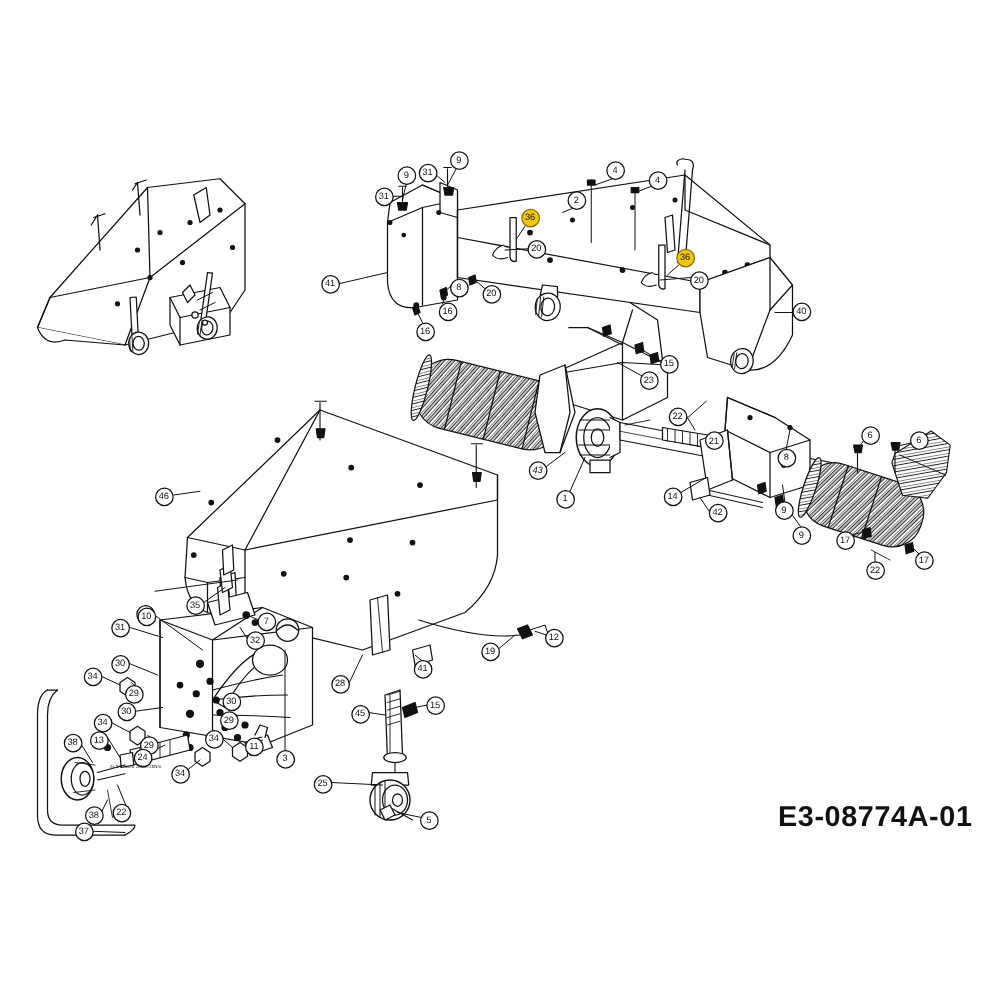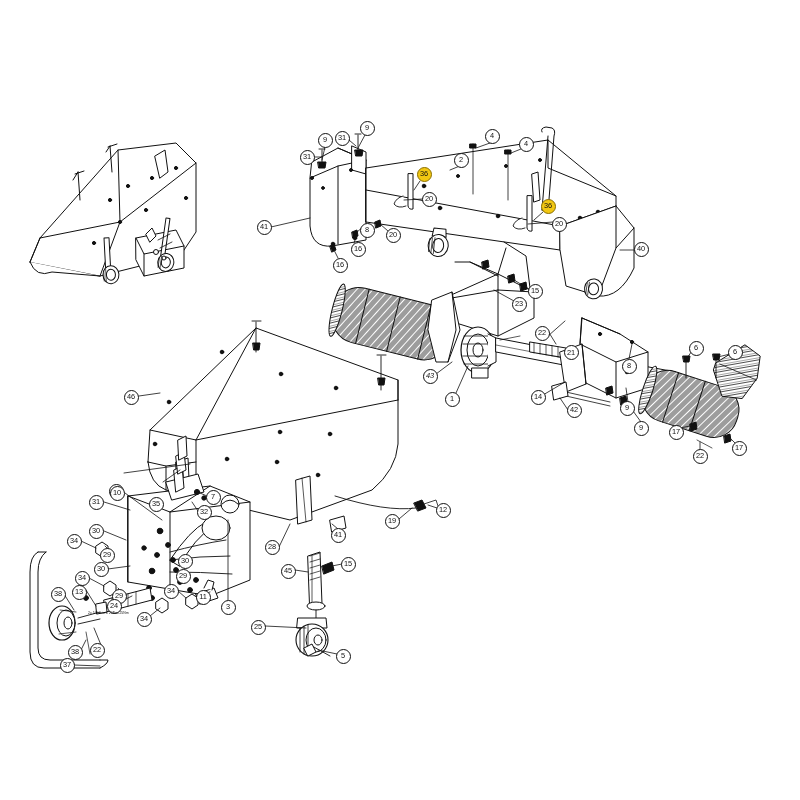--- a/index.html
+++ b/index.html
@@ -504,21 +504,21 @@
       <div class="callout" style="left: 629px; top: 366px;">8</div>
       <div class="callout" style="left: 627px; top: 408px;">9</div>
       <div class="callout" style="left: 641px; top: 428px;">9</div>
       <div class="callout" style="left: 696px; top: 348px;">6</div>
       <div class="callout" style="left: 735px; top: 352px;">6</div>
       <div class="callout" style="left: 676px; top: 432px;">17</div>
       <div class="callout" style="left: 739px; top: 448px;">17</div>
       <div class="callout" style="left: 700px; top: 456px;">22</div>
       <div class="callout" style="left: 131px; top: 397px;">46</div>
       <div class="callout" style="left: 116px; top: 473px; margin-top: 11px;">44</div>
-      <div class="callout" style="left: 156px; top: 504px;">35</div>
+      <div class="callout" style="left: 156px; top: 484px;">35</div>
       <div class="callout" style="left: 117px; top: 493px;">10</div>
       <div class="callout" style="left: 96px; top: 502px;">31</div>
       <div class="callout" style="left: 213px; top: 497px;">7</div>
       <div class="callout" style="left: 204px; top: 512px;">32</div>
       <div class="callout" style="left: 96px; top: 531px;">30</div>
       <div class="callout" style="left: 74px; top: 541px;">34</div>
       <div class="callout" style="left: 107px; top: 555px;">29</div>
       <div class="callout" style="left: 101px; top: 569px;">30</div>
       <div class="callout" style="left: 82px; top: 578px;">34</div>
       <div class="callout" style="left: 79px; top: 592px;">13</div>
@@ -539,13 +539,14 @@
       <div class="callout" style="left: 392px; top: 521px;">19</div>
       <div class="callout" style="left: 443px; top: 510px;">12</div>
       <div class="callout" style="left: 348px; top: 564px;">15</div>
       <div class="callout" style="left: 288px; top: 571px;">45</div>
       <div class="callout" style="left: 258px; top: 627px;">25</div>
       <div class="callout" style="left: 343px; top: 656px;">5</div>
     </div>
 
   <div class="torque-note">2x 5/8 micro 20Nm-25Nm</div>
 
+  <div class="doc-id">E3-08774A-01</div>
 </div>
 
 </body></html>

